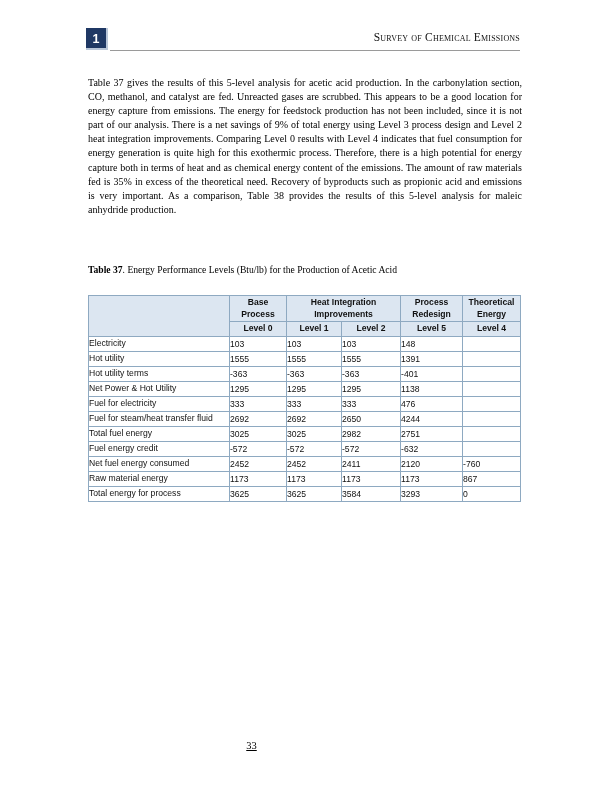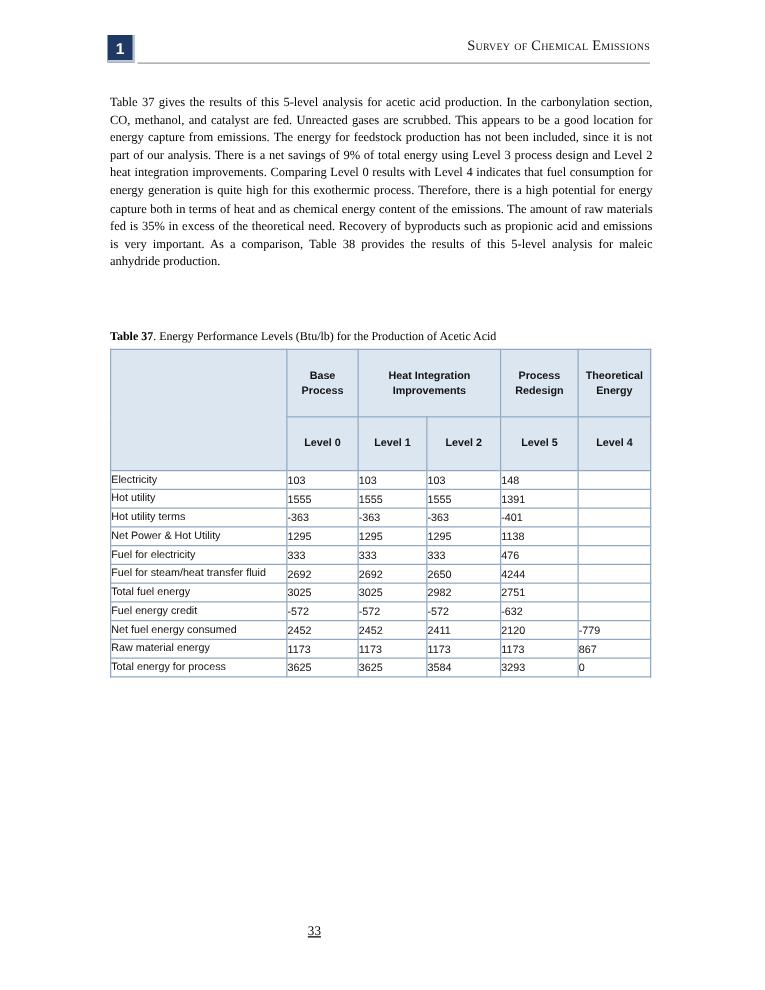--- a/index.html
+++ b/index.html
@@ -81,21 +81,21 @@
   
   #table-block {
     position: absolute;
     left: 88px;
     top: 264px;
     width: 432px;
   }
   #table-caption {
     font-size: 9.6px;
     line-height: 12px;
-    margin-bottom: 3px;
+    margin-bottom: 19px;
     white-space: nowrap;
   }
   #table-caption .cap-label {
     font-weight: bold;
   }
   table.data {
     border-collapse: collapse;
     width: 432px;
     table-layout: fixed;
     font-family: "Liberation Sans", sans-serif;
@@ -106,21 +106,21 @@
   table.data td {
     border: 1px solid #8ea9c1;
     padding: 0;
     vertical-align: middle;
   }
   table.data thead th {
     background: #dce6f1;
     font-weight: bold;
     text-align: center;
     line-height: 11.5px;
-    padding: 15px 2px;
+    padding: 1px 2px;
   }
   table.data thead th.corner {
     background: #dce6f1;
   }
   table.data tbody td {
     background: #ffffff;
     height: 14px;
   }
   td.rowlabel {
     text-align: left;
@@ -258,21 +258,21 @@
           <td class="num">-572</td>
           <td class="num">-632</td>
           <td class="num"></td>
         </tr>
         <tr>
           <td class="rowlabel">Net fuel energy consumed</td>
           <td class="num">2452</td>
           <td class="num">2452</td>
           <td class="num">2411</td>
           <td class="num">2120</td>
-          <td class="num">-779</td>
+          <td class="num">-760</td>
         </tr>
         <tr>
           <td class="rowlabel">Raw material energy</td>
           <td class="num">1173</td>
           <td class="num">1173</td>
           <td class="num">1173</td>
           <td class="num">1173</td>
           <td class="num">867</td>
         </tr>
         <tr>

